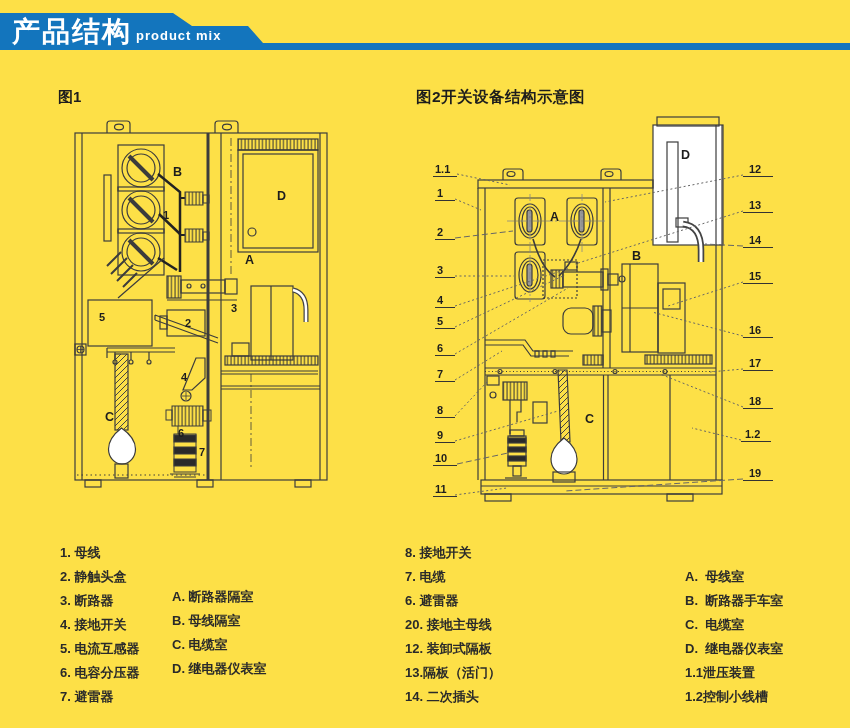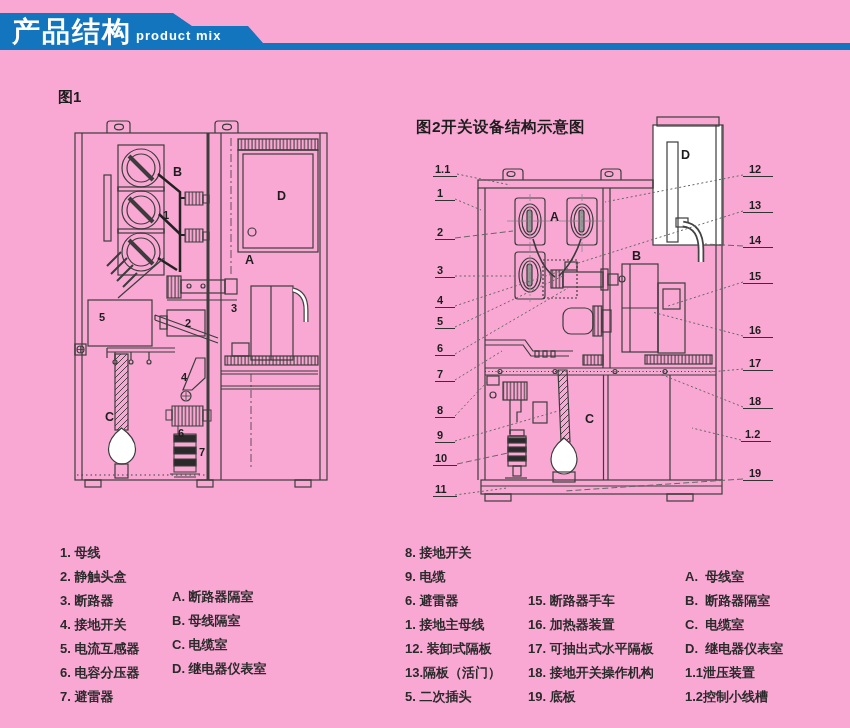--- a/index.html
+++ b/index.html
@@ -1,22 +1,22 @@
 <!DOCTYPE html>
 <html><head>
 <meta charset="utf-8">
 <style>
   html,body{margin:0;padding:0;background:#fff;}
-  .page{position:relative;width:850px;height:728px;background:#f9a8d4;overflow:hidden;
+  .page{position:relative;width:850px;height:728px;background:#fde047;overflow:hidden;
         font-family:"Liberation Sans","DejaVu Sans",sans-serif;}
   .hdr-zh{font-size:28px;font-weight:bold;fill:#ffffff;letter-spacing:2px;}
   .hdr-en{font-size:13px;font-weight:bold;fill:#ffffff;letter-spacing:1px;}
   .fig-title{position:absolute;font-weight:bold;color:#1d1d1d;}
   #fig1-title{left:58px;top:88px;font-size:15px;}
-  #fig2-title{left:416px;top:87px;font-size:15.5px;letter-spacing:0.5px;margin-top:30px;}
+  #fig2-title{left:416px;top:87px;font-size:15.5px;letter-spacing:0.5px;}
   .legend{position:absolute;left:0;top:0;width:782px;height:728px;pointer-events:none;}
   .lg-col{position:absolute;}
   .lg-row{height:24px;line-height:24px;font-size:13px;font-weight:bold;color:#2a2a2a;white-space:pre;}
   svg text{user-select:none;}
   .lbl{font-size:11px;fill:#1d1d1d;font-weight:bold;}
   .ltr{font-size:12.5px;fill:#1d1d1d;font-weight:bold;}
 </style>
 </head>
 <body>
 
@@ -327,37 +327,30 @@
       <div class="lg-row">7. 避雷器</div>
     </div>
     <div class="lg-col" style="left:172px;top:585px">
       <div class="lg-row">A. 断路器隔室</div>
       <div class="lg-row">B. 母线隔室</div>
       <div class="lg-row">C. 电缆室</div>
       <div class="lg-row">D. 继电器仪表室</div>
     </div>
     <div class="lg-col" style="left:405px;top:541px">
       <div class="lg-row">8. 接地开关</div>
-      <div class="lg-row">9. 电缆</div>
+      <div class="lg-row">7. 电缆</div>
       <div class="lg-row">6. 避雷器</div>
-      <div class="lg-row">1. 接地主母线</div>
+      <div class="lg-row">20. 接地主母线</div>
       <div class="lg-row">12. 装卸式隔板</div>
       <div class="lg-row">13.隔板（活门）</div>
-      <div class="lg-row">5. 二次插头</div>
-    </div>
-    <div class="lg-col" style="left:528px;top:589px">
-      <div class="lg-row">15. 断路器手车</div>
-      <div class="lg-row">16. 加热器装置</div>
-      <div class="lg-row">17. 可抽出式水平隔板</div>
-      <div class="lg-row">18. 接地开关操作机构</div>
-      <div class="lg-row">19. 底板</div>
+      <div class="lg-row">14. 二次插头</div>
     </div>
     <div class="lg-col" style="left:685px;top:565px">
       <div class="lg-row">A.  母线室</div>
-      <div class="lg-row">B.  断路器隔室</div>
+      <div class="lg-row">B.  断路器手车室</div>
       <div class="lg-row">C.  电缆室</div>
       <div class="lg-row">D.  继电器仪表室</div>
       <div class="lg-row">1.1泄压装置</div>
       <div class="lg-row">1.2控制小线槽</div>
     </div>
   </div>
 
 </div>
 
 </body></html>

